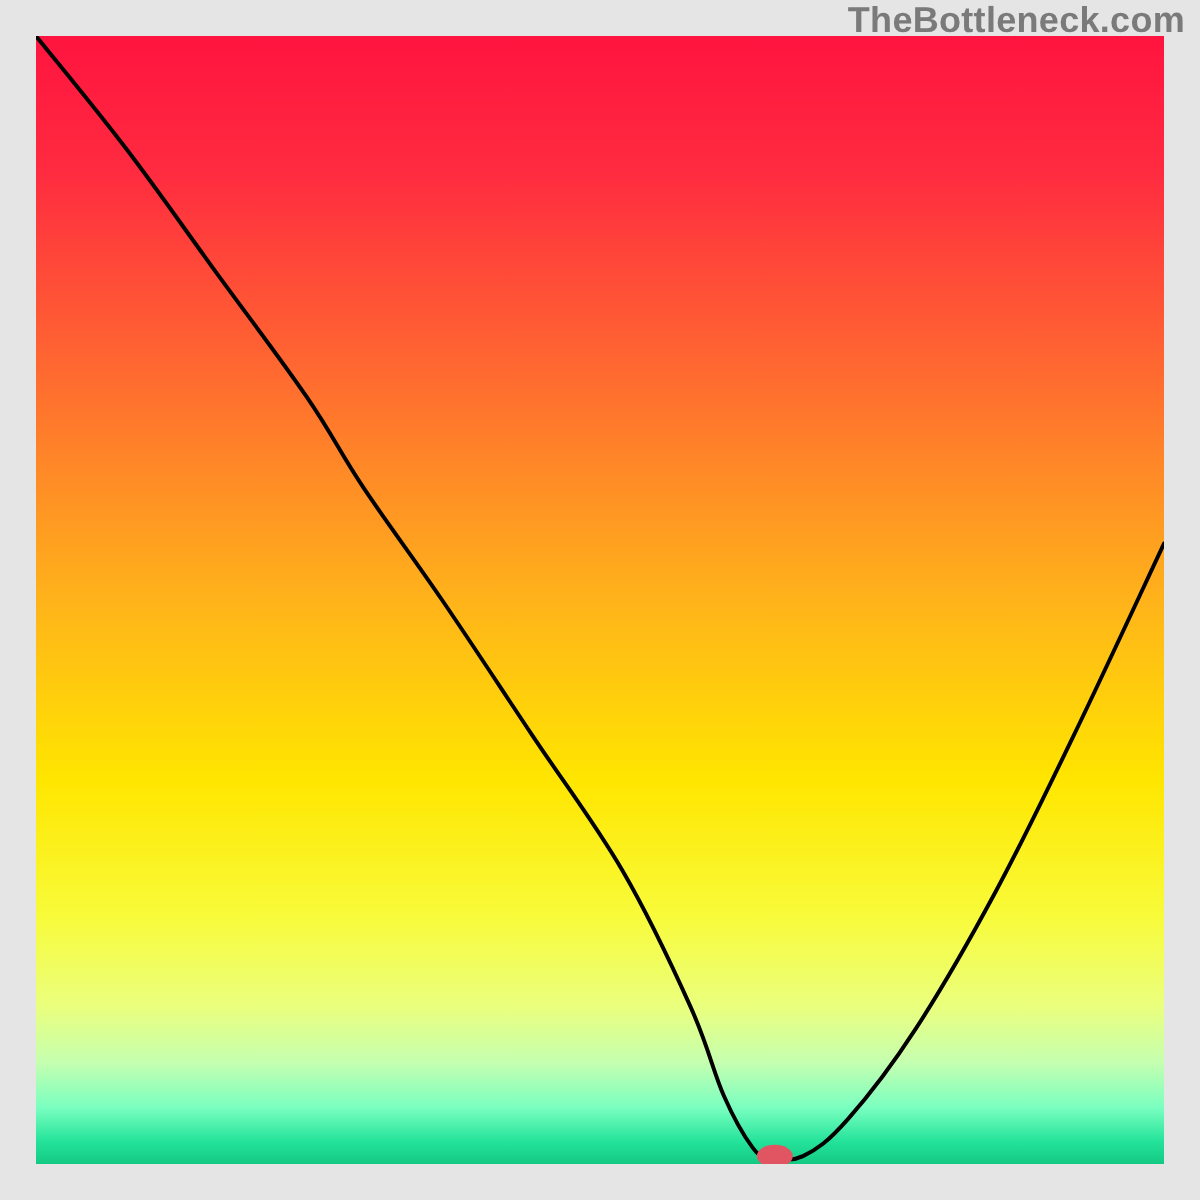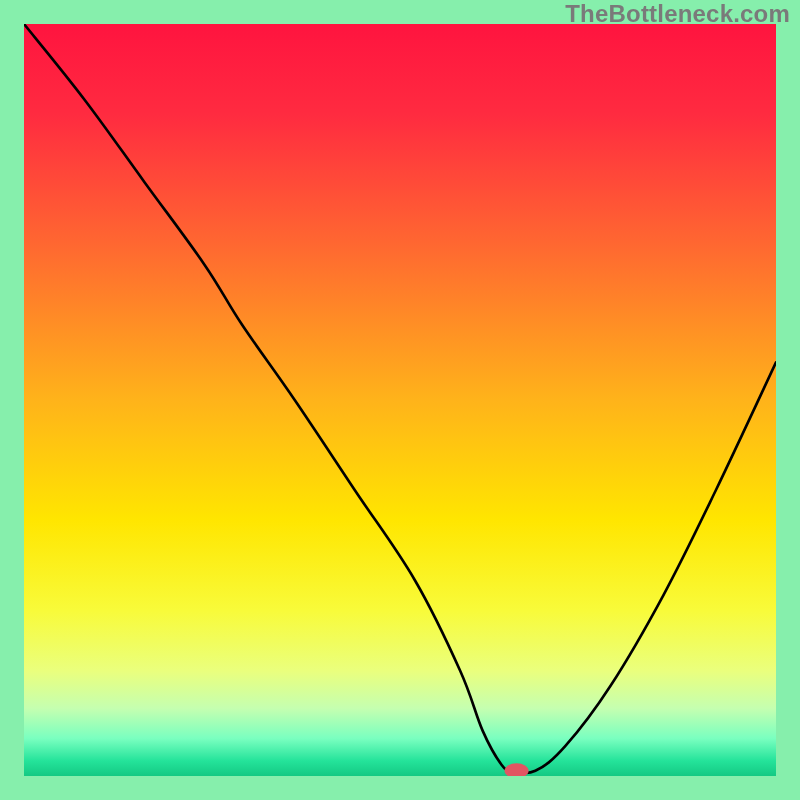--- a/index.html
+++ b/index.html
@@ -7,21 +7,21 @@
     padding: 0;
     width: 800px;
     height: 800px;
     background: #000;
     overflow: hidden;
   }
   .frame {
     position: relative;
     width: 800px;
     height: 800px;
-    background: #86efac;
+    background: #e5e5e5;
     text-align: right;
   }
   .plot {
     position: absolute;
     left: 24px;
     top: 24px;
     width: 752px;
     height: 752px;
   }
   .watermark {

